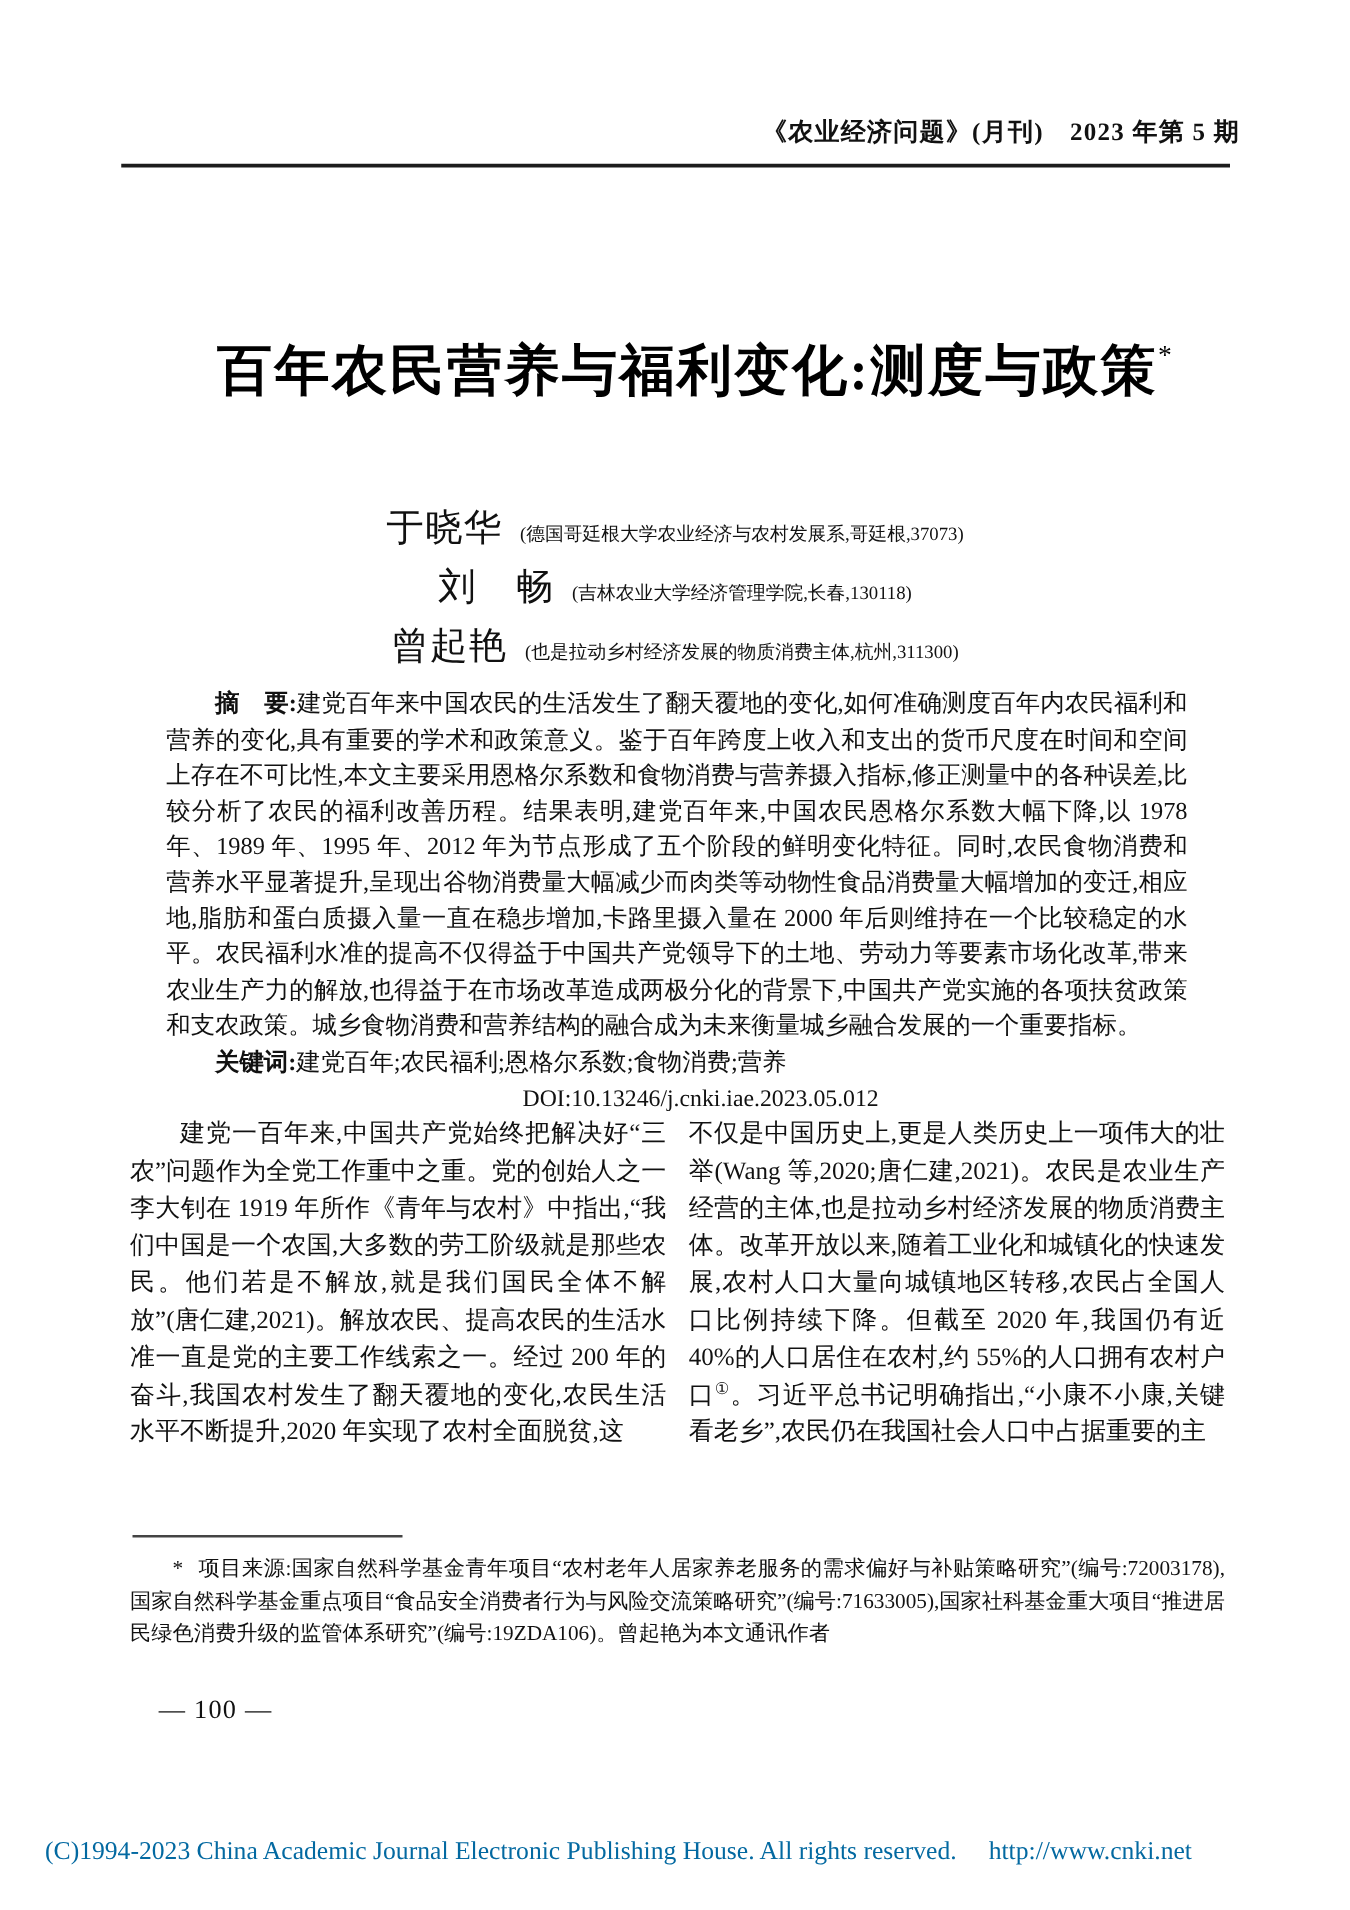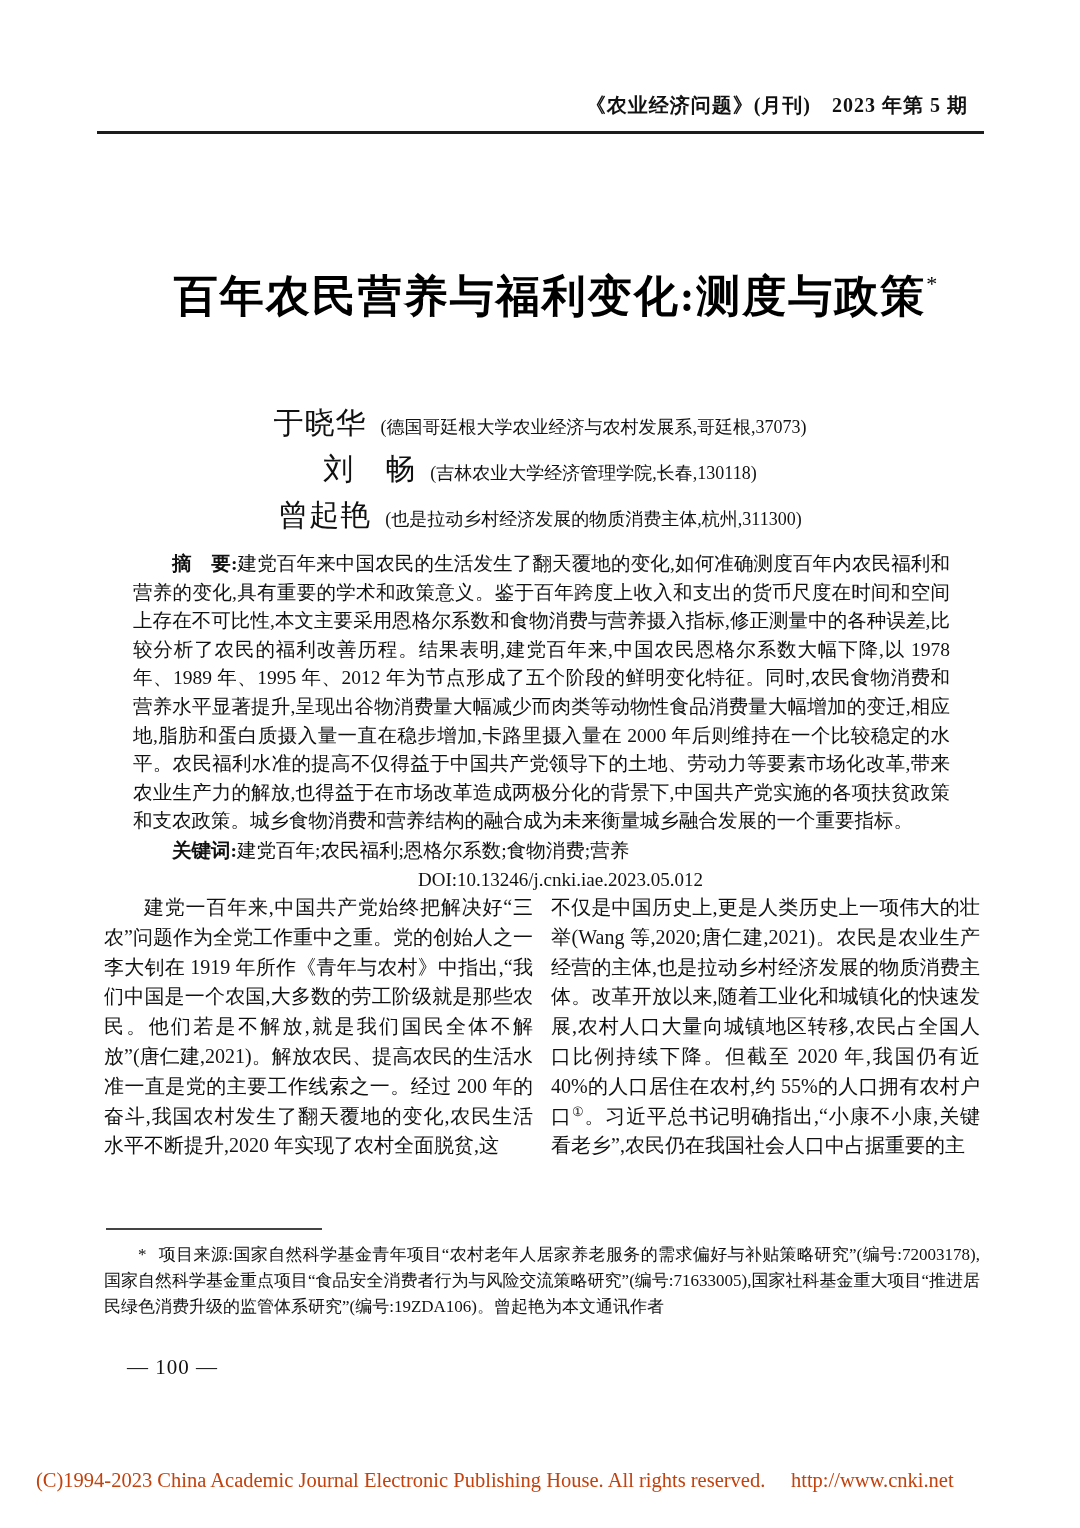--- a/index.html
+++ b/index.html
@@ -2,40 +2,40 @@
 <html><head>
 <meta charset="utf-8">
 <style>
   html,body{margin:0;padding:0;}
   body{
     width:1080px;height:1528px;position:relative;overflow:hidden;
     background:#ffffff;color:#111;
     font-family:"Liberation Serif","DejaVu Serif",serif;
   }
   .journal-header{
-    position:absolute;top:92px;right:112px;
+    position:absolute;top:92px;right:88px;
     font-size:20px;font-weight:bold;white-space:pre;
     letter-spacing:1px;
   }
   .header-rule{
     position:absolute;top:131px;left:97px;width:887px;height:3px;
     background:#1c1c1c;
   }
   .paper-title{
     position:absolute;top:238px;left:0;width:1057px;
     text-align:center;font-size:44px;font-weight:bold;
     letter-spacing:2px;color:#000;padding-left:28px;
   }
   .paper-title sup{font-size:22px;vertical-align:20px;font-weight:normal;}
   .authors{
     position:absolute;top:402px;left:0;width:1080px;text-align:center;
   }
   .author-line{line-height:41px;}
   .author-name{font-size:30px;letter-spacing:1px;}
-  .author-affiliation{font-size:18px;margin-left:10px;}
+  .author-affiliation{font-size:15px;margin-left:10px;}
   .main-flow{
     position:absolute;top:550px;left:104px;width:876px;
   }
   .abstract-block{
     margin:0 30px 0 29px;
     font-size:19.5px;line-height:28.6px;text-align:justify;
     text-indent:2em;
   }
   .abstract-label{font-weight:bold;}
   .keywords-line{
@@ -67,21 +67,21 @@
     font-size:17px;line-height:26.2px;text-align:justify;text-indent:2em;
     margin:0;
   }
   .footnote-marker{margin-right:12px;}
   .page-number{
     position:absolute;top:1355px;left:127px;
     font-size:21px;letter-spacing:1px;white-space:pre;
   }
   .copyright-notice{
     position:absolute;top:1466px;left:36px;width:1020px;
-    font-size:20.5px;color:#c2410c;white-space:pre;
+    font-size:20.5px;color:#0369a1;white-space:pre;
   }
 </style>
 </head>
 <body>
 
 <div class="journal-header">《农业经济问题》(月刊)　2023 年第 5 期</div>
 <div class="header-rule"></div>
 
 <h1 class="paper-title"><span>百年农民营养与福利变化:测度与政策</span><sup>*</sup></h1>
 

